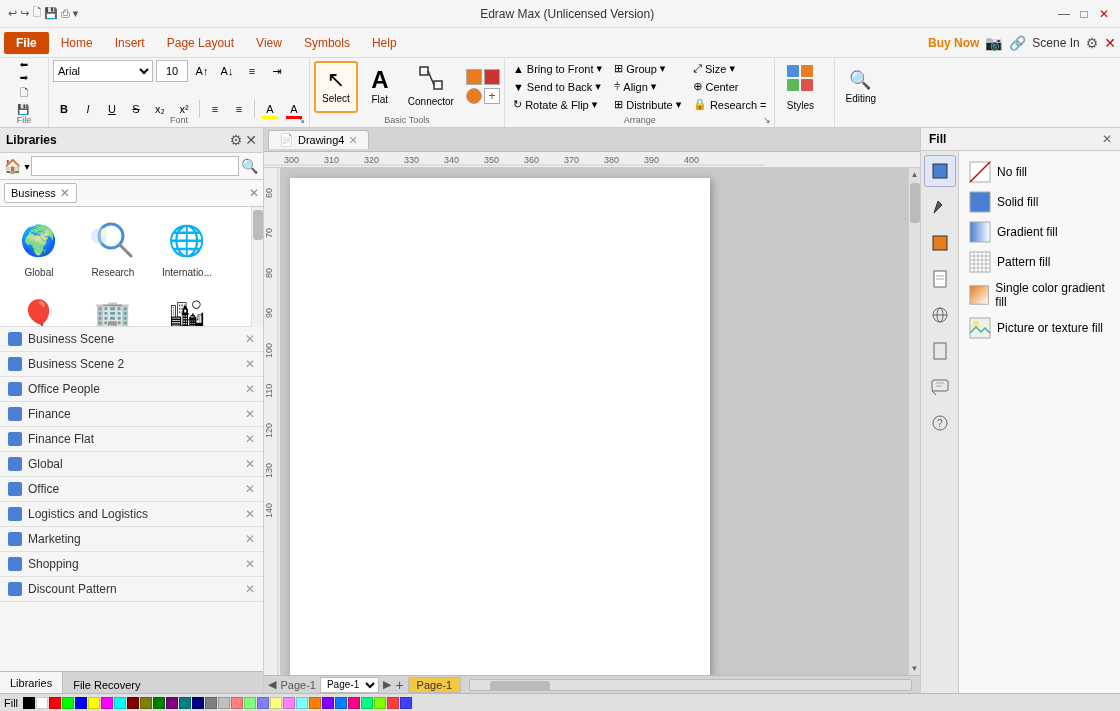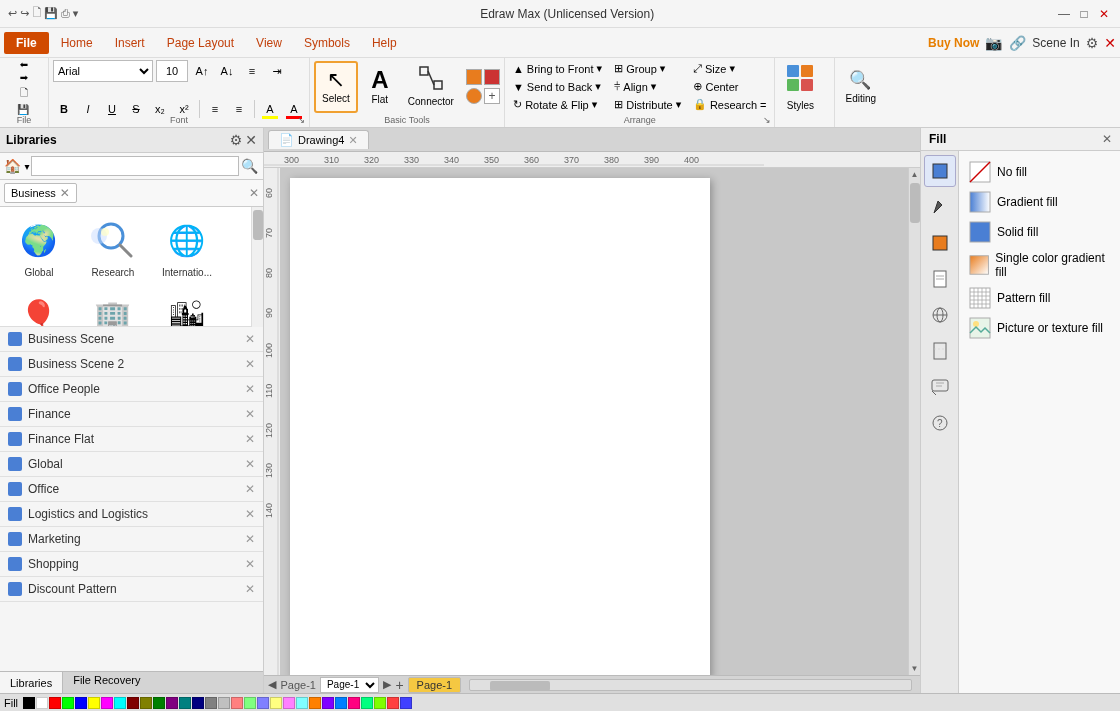--- a/index.html
+++ b/index.html
@@ -805,21 +805,21 @@
           <div class="li-icon"></div>
           <span>Discount Pattern</span>
           <span class="x-close">✕</span>
         </div>
       </div>
 
       <div style="display:flex; background:#d4d4d4; border-top:1px solid #bbb; height:22px; align-items:center;">
         <div style="padding:2px 10px; background:#f5f5f5; border-right:1px solid #bbb; font-size:11px; cursor:pointer; height:100%; display:flex; align-items:center;">
           <span>Libraries</span>
         </div>
-        <div style="padding:2px 10px; font-size:11px; cursor:pointer; height:100%; display:flex; align-items:flex-start;">
+        <div style="padding:2px 10px; font-size:11px; cursor:pointer; height:100%; display:flex; align-items:flex-end;">
           <span>File Recovery</span>
         </div>
       </div>
     </div>
 
     <div id="drawing-area">
 
       <div id="tab-bar">
         <div class="tab-item">
           <span class="tab-icon">📄</span>
@@ -955,61 +955,61 @@
         <div class="fill-content">
           <div class="fill-radio-option">
             <svg width="22" height="22" viewBox="0 0 22 22">
               <rect x="1" y="1" width="20" height="20" fill="white" stroke="#aaa" stroke-width="1"></rect>
               <line x1="1" y1="21" x2="21" y2="1" stroke="#cc0000" stroke-width="1.5"></line>
             </svg>
             <span>No fill</span>
           </div>
           <div class="fill-radio-option">
             <svg width="22" height="22" viewBox="0 0 22 22">
+              <rect x="1" y="1" width="20" height="20" fill="#4a7fd4" stroke="#aaa" stroke-width="1"></rect>
+            </svg>
+            <span>Solid fill</span>
+          </div>
+          <div class="fill-radio-option">
+            <svg width="22" height="22" viewBox="0 0 22 22">
               <defs>
                 <linearGradient id="grad1" x1="0%" y1="0%" x2="100%" y2="0%">
                   <stop offset="0%" style="stop-color:#4a7fd4;stop-opacity:1"></stop>
                   <stop offset="100%" style="stop-color:white;stop-opacity:1"></stop>
                 </linearGradient>
               </defs>
               <rect x="1" y="1" width="20" height="20" fill="url(#grad1)" stroke="#aaa" stroke-width="1"></rect>
             </svg>
             <span>Gradient fill</span>
-          </div>
-          <div class="fill-radio-option">
-            <svg width="22" height="22" viewBox="0 0 22 22">
-              <rect x="1" y="1" width="20" height="20" fill="#4a7fd4" stroke="#aaa" stroke-width="1"></rect>
-            </svg>
-            <span>Solid fill</span>
-          </div>
-          <div class="fill-radio-option">
-            <svg width="22" height="22" viewBox="0 0 22 22">
-              <defs>
-                <linearGradient id="grad2" x1="0%" y1="0%" x2="100%" y2="100%">
-                  <stop offset="0%" style="stop-color:#e87c1e;stop-opacity:1"></stop>
-                  <stop offset="100%" style="stop-color:white;stop-opacity:1"></stop>
-                </linearGradient>
-              </defs>
-              <rect x="1" y="1" width="20" height="20" fill="url(#grad2)" stroke="#aaa" stroke-width="1"></rect>
-            </svg>
-            <span>Single color gradient fill</span>
           </div>
           <div class="fill-radio-option">
             <svg width="22" height="22" viewBox="0 0 22 22">
               <rect x="1" y="1" width="20" height="20" fill="white" stroke="#aaa" stroke-width="1"></rect>
               <line x1="1" y1="5" x2="21" y2="5" stroke="#aaa" stroke-width="0.8"></line>
               <line x1="1" y1="9" x2="21" y2="9" stroke="#aaa" stroke-width="0.8"></line>
               <line x1="1" y1="13" x2="21" y2="13" stroke="#aaa" stroke-width="0.8"></line>
               <line x1="1" y1="17" x2="21" y2="17" stroke="#aaa" stroke-width="0.8"></line>
               <line x1="5" y1="1" x2="5" y2="21" stroke="#aaa" stroke-width="0.8"></line>
               <line x1="9" y1="1" x2="9" y2="21" stroke="#aaa" stroke-width="0.8"></line>
               <line x1="13" y1="1" x2="13" y2="21" stroke="#aaa" stroke-width="0.8"></line>
               <line x1="17" y1="1" x2="17" y2="21" stroke="#aaa" stroke-width="0.8"></line>
             </svg>
             <span>Pattern fill</span>
+          </div>
+          <div class="fill-radio-option">
+            <svg width="22" height="22" viewBox="0 0 22 22">
+              <defs>
+                <linearGradient id="grad2" x1="0%" y1="0%" x2="100%" y2="100%">
+                  <stop offset="0%" style="stop-color:#e87c1e;stop-opacity:1"></stop>
+                  <stop offset="100%" style="stop-color:white;stop-opacity:1"></stop>
+                </linearGradient>
+              </defs>
+              <rect x="1" y="1" width="20" height="20" fill="url(#grad2)" stroke="#aaa" stroke-width="1"></rect>
+            </svg>
+            <span>Single color gradient fill</span>
           </div>
           <div class="fill-radio-option">
             <svg width="22" height="22" viewBox="0 0 22 22">
               <rect x="1" y="1" width="20" height="20" fill="#e8f4e8" stroke="#aaa" stroke-width="1"></rect>
               <circle cx="7" cy="7" r="3" fill="#ffe080"></circle>
               <path d="M1 16 L7 10 L12 15 L16 11 L21 16" fill="none" stroke="#5a9" stroke-width="1.5"></path>
             </svg>
             <span>Picture or texture fill</span>
           </div>
         </div>

